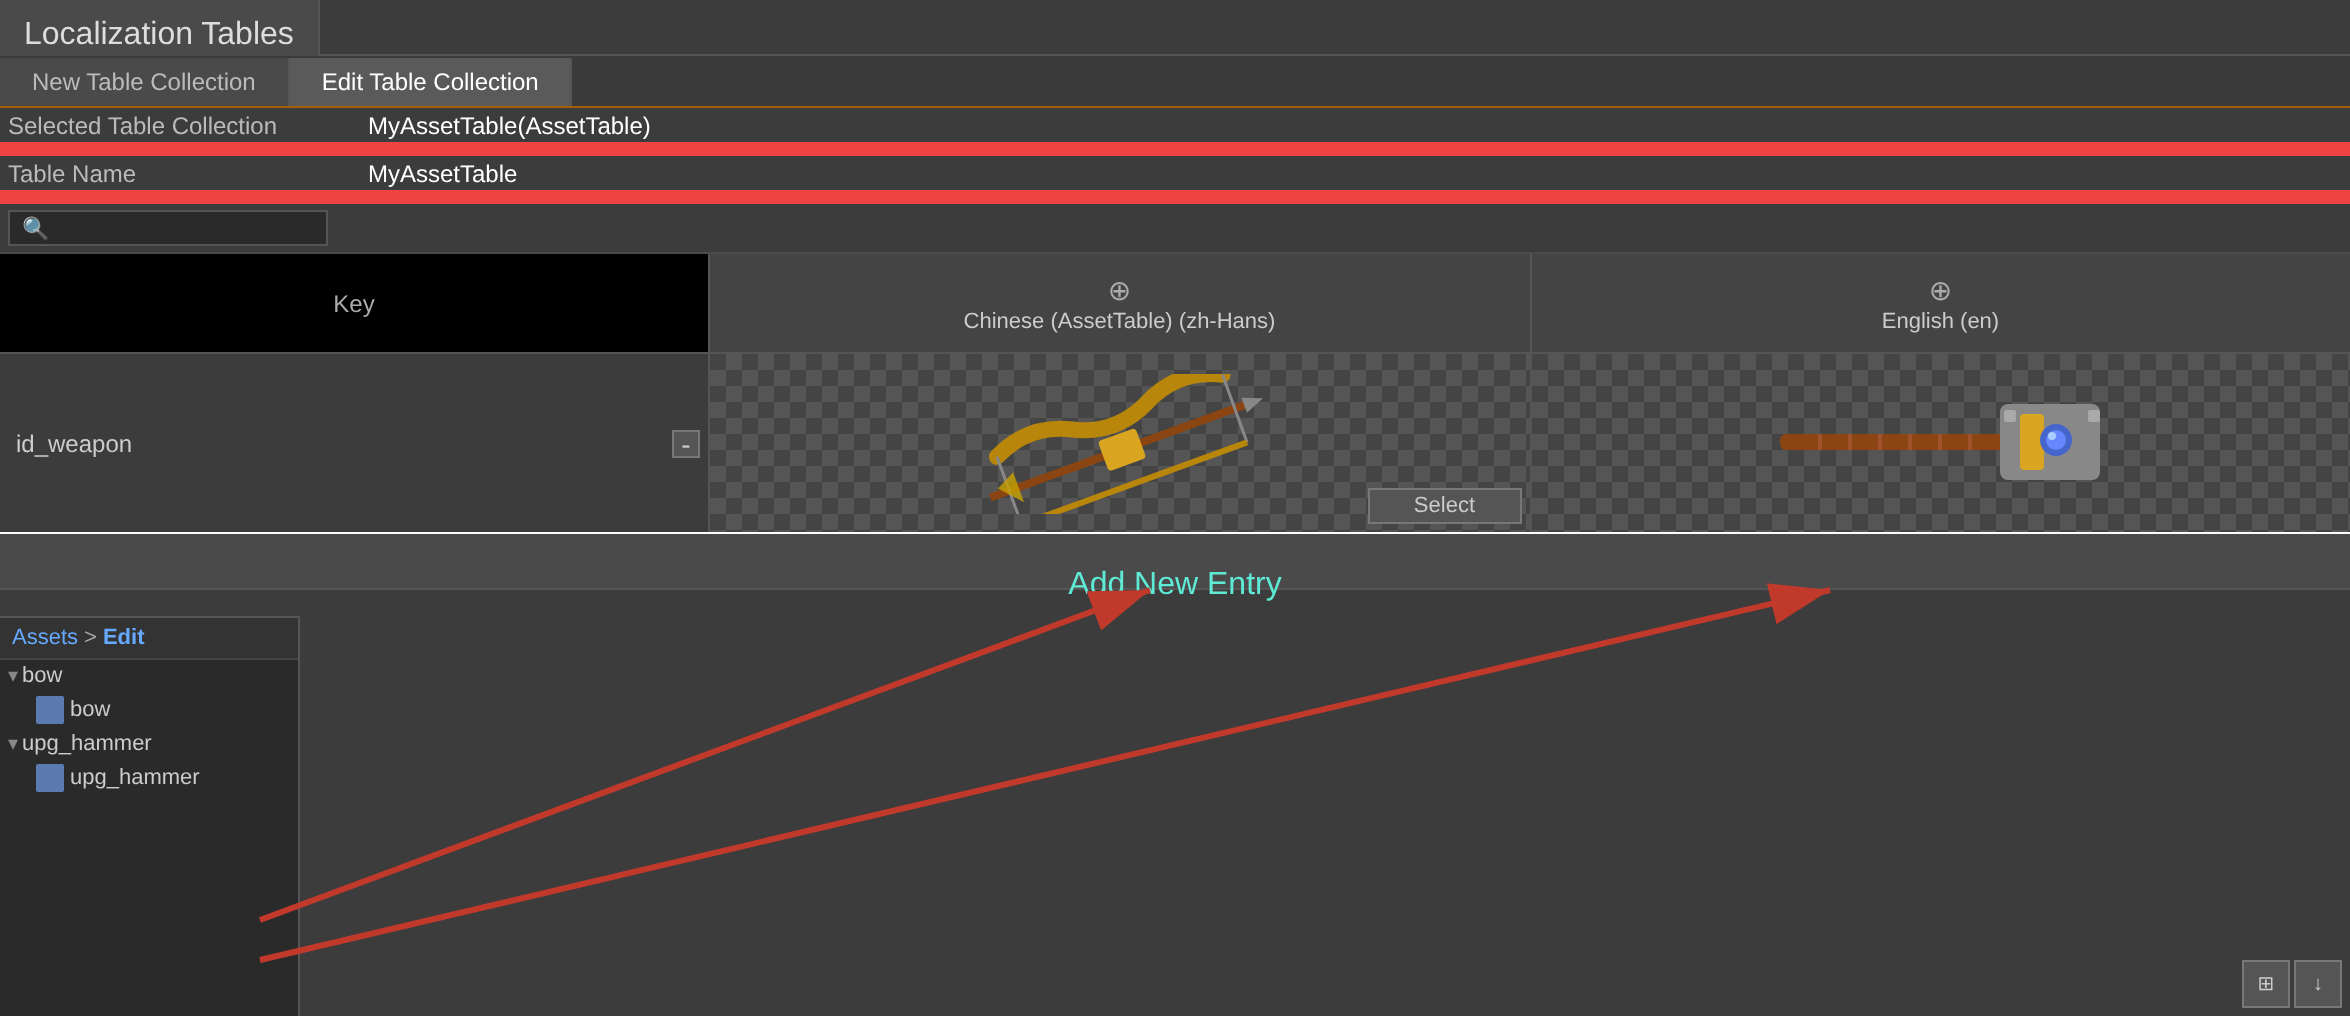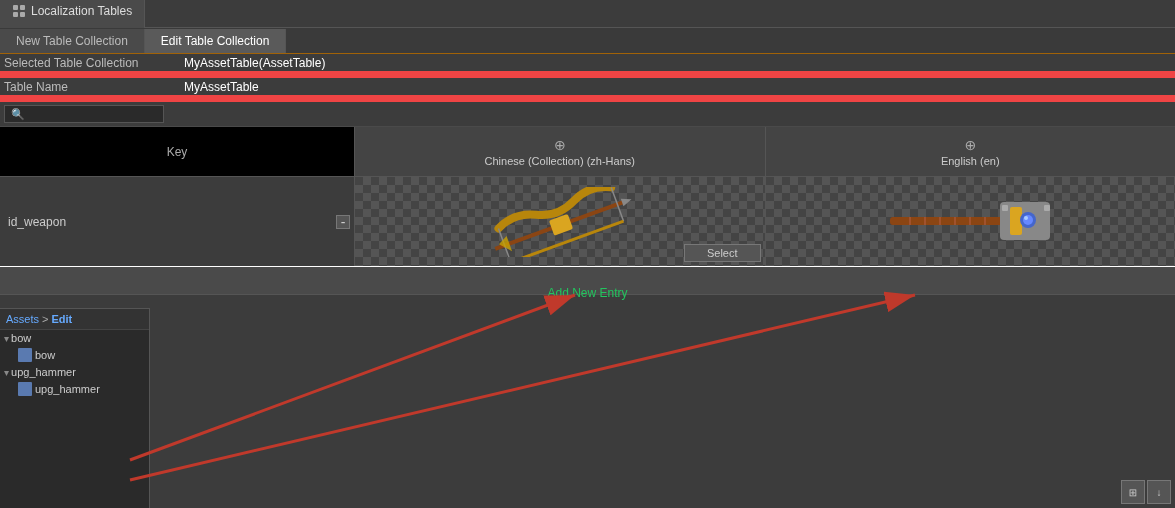--- a/index.html
+++ b/index.html
@@ -21,26 +21,27 @@
       align-items: center;
       height: 28px;
       border-bottom: 1px solid #555;
       padding-left: 0;
     }
 
     .tab-bar-title {
       background: #4a4a4a;
       color: #ddd;
       padding: 4px 12px;
-      font-size: 12px;
-      display: flex;
-      align-items: flex-start;
+      font-size: 16px;
+      display: flex;
+      align-items: flex-end;
       gap: 5px;
       height: 28px;
       border-right: 1px solid #555;
+      flex-direction: column;
     }
 
     .tab-bar-title .grid-icon {
       display: inline-block;
       width: 14px;
       height: 14px;
     }
 
     
     .tabs-row {
@@ -231,22 +232,22 @@
       height: 28px;
       background: #4a4a4a;
       display: flex;
       align-items: center;
       justify-content: center;
       border-bottom: 1px solid #555;
       cursor: pointer;
     }
 
     .add-entry-label {
-      color: #22c55e;
-      font-size: 12px;
+      color: #5eead4;
+      font-size: 16px;
       margin-top: 24px;
     }
 
     
     .bottom-panel {
       position: absolute;
       bottom: 0;
       left: 0;
       width: 150px;
       height: 200px;
@@ -377,21 +378,21 @@
 <div class="search-row">
   <input class="search-input" type="text" value="🔍" style="font-size: 11px;">
 </div>
 
 <div class="col-headers">
   <div class="col-key">
     <span>Key</span>
   </div>
   <div class="col-lang">
     <div class="col-lang-icon">⊕</div>
-    <div class="col-lang-label">Chinese (Collection) (zh-Hans)</div>
+    <div class="col-lang-label">Chinese (AssetTable) (zh-Hans)</div>
   </div>
   <div class="col-lang" style="border-right:none;">
     <div class="col-lang-icon">⊕</div>
     <div class="col-lang-label">English (en)</div>
   </div>
 </div>
 
 <div class="table-row-data">
   <div class="cell-key">
     <span class="cell-key-text">id_weapon</span>

